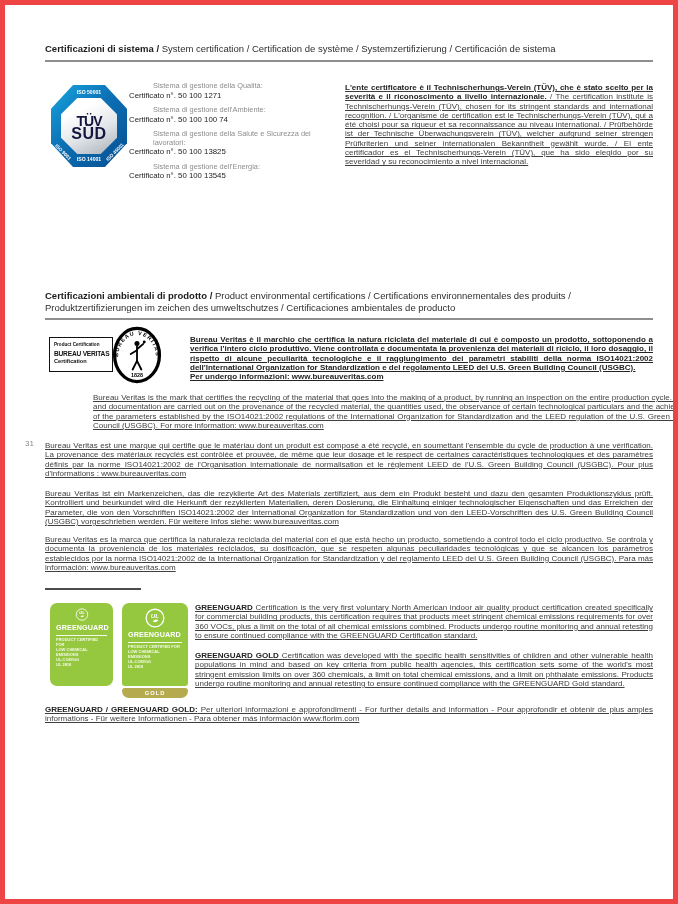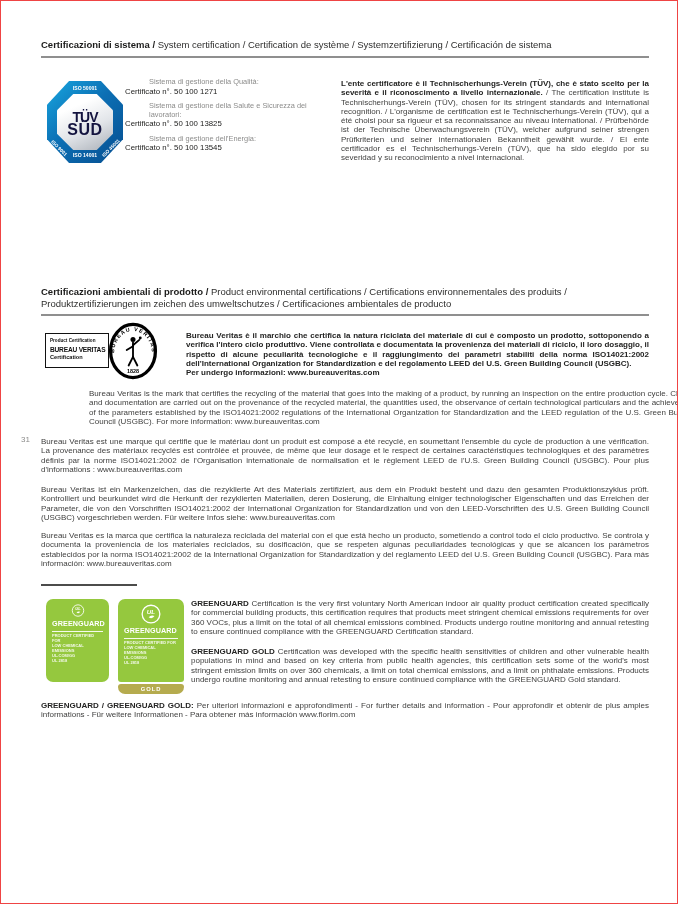--- a/index.html
+++ b/index.html
@@ -1,20 +1,20 @@
 <!DOCTYPE html>
 <html><head>
 <meta charset="utf-8">
 <style>
   * { margin:0; padding:0; box-sizing:border-box; }
   html,body { background:#fff; }
   body { font-family:"Liberation Sans", sans-serif; color:#3f3f3e; }
   .page {
     position:relative; width:678px; height:904px; background:#ffffff;
-    border:1px solid #ef4444; overflow:hidden;
+    border:5px solid #ef4444; overflow:hidden;
   }
   
   .section-header {
     position:absolute; left:40px; width:608px;
     font-size:9.5px; line-height:11.5px; color:#2e2e2d;
     padding-bottom:5px; border-bottom:2.5px solid #8f8f8f;
   }
   .section-header b { color:#1c1c1b; }
   
   .tuv-octagon {
@@ -37,21 +37,21 @@
   .iso-top    { left:18px; top:4px;  transform:scale(.85); }
   .iso-bottom { left:18px; bottom:5px; transform:scale(.85); }
   .iso-left   { left:-8px; top:64px; transform:rotate(45deg) scale(.8); }
   .iso-right  { left:44px; top:64px; transform:rotate(-45deg) scale(.8); }
   
   .cert-list { position:absolute; left:124px; top:77px; width:214px; }
   .cert-item { margin-bottom:6.5px; }
   .cert-label { font-size:7.4px; line-height:8.6px; color:#8c8c8b;margin-left:24px; }
   .cert-number { font-size:7.8px; line-height:9px; font-weight:normal; color:#232322; }
   
-  .para { position:absolute; font-size:8px; line-height:9.3px; text-align:justify; color:#3f3f3e; }
+  .para { position:absolute; font-size:8px; line-height:9.3px; text-align:justify; color:#3f3f3e;text-decoration:underline; }
   .para b { color:#242423; }
   .tuv-desc { left:340px; top:78px; width:308px; }
   .bv-intro { left:185px; top:330px; width:463px; font-weight:bold; color:#242423; }
   .bv-en { left:40px; top:388px; width:608px;margin-left:48px; }
   .bv-fr { left:40px; top:436px; width:608px; }
   .bv-de { left:40px; top:484px; width:608px; }
   .bv-es { left:40px; top:530px; width:608px; }
   .gg-p1 { left:190px; top:598px; width:458px; }
   .gg-p2 { left:190px; top:646px; width:458px; }
   .gg-footer { left:40px; top:700px; width:608px; }
@@ -103,20 +103,24 @@
     <div class="tuv-inner">
       <div class="tuv-word">TÜV</div>
       <div class="tuv-sud">SÜD</div>
     </div>
   </div>
 
   <div class="cert-list">
     <div class="cert-item">
       <div class="cert-label">Sistema di gestione della Qualità:</div>
       <div class="cert-number">Certificato n°. 50 100 1271</div>
+    </div>
+    <div class="cert-item">
+      <div class="cert-label">Sistema di gestione dell'Ambiente:</div>
+      <div class="cert-number">Certificato n°. 50 100 100 74</div>
     </div>
     <div class="cert-item">
       <div class="cert-label">Sistema di gestione della Salute e Sicurezza dei lavoratori:</div>
       <div class="cert-number">Certificato n°. 50 100 13825</div>
     </div>
     <div class="cert-item">
       <div class="cert-label">Sistema di gestione dell'Energia:</div>
       <div class="cert-number">Certificato n°. 50 100 13545</div>
     </div>
   </div>

